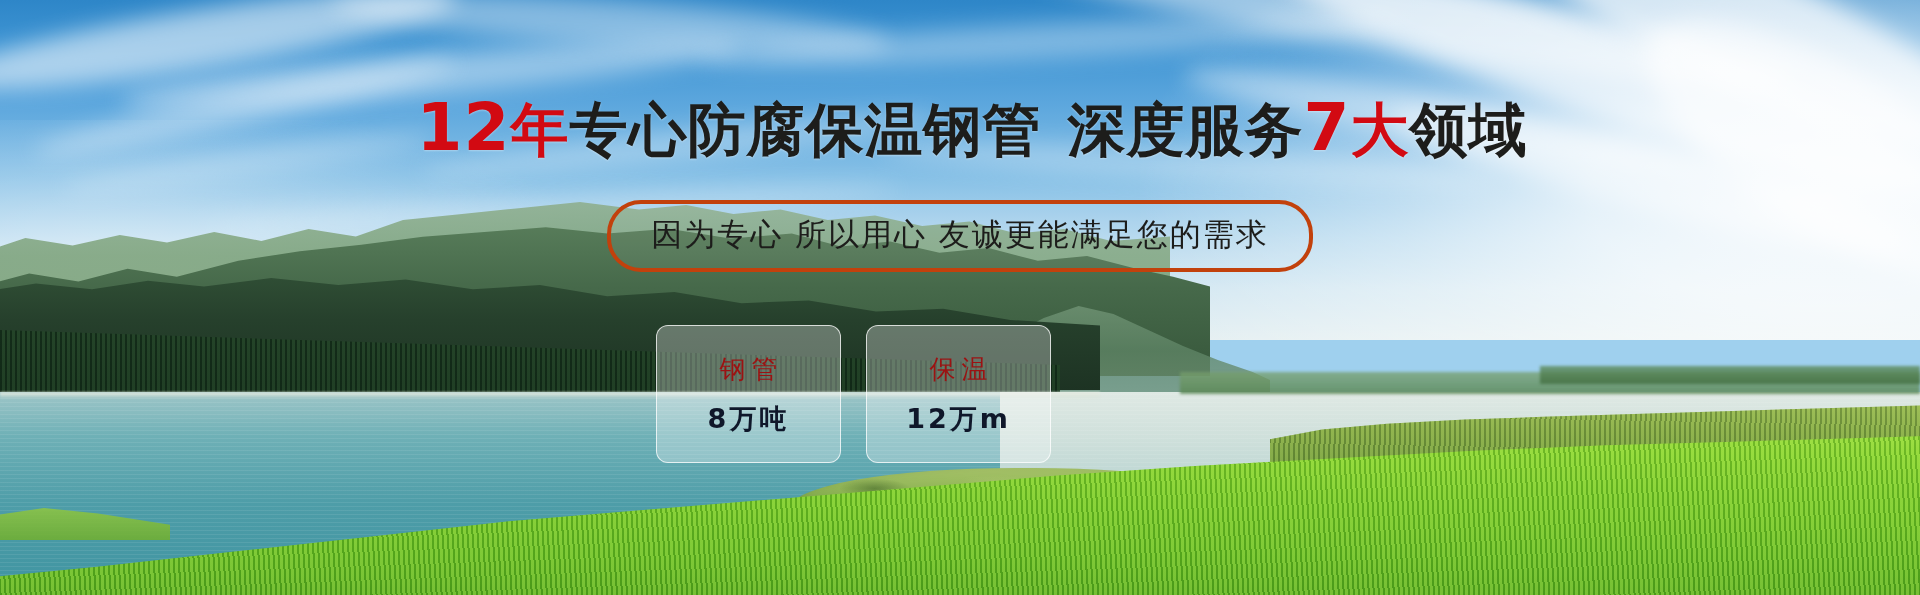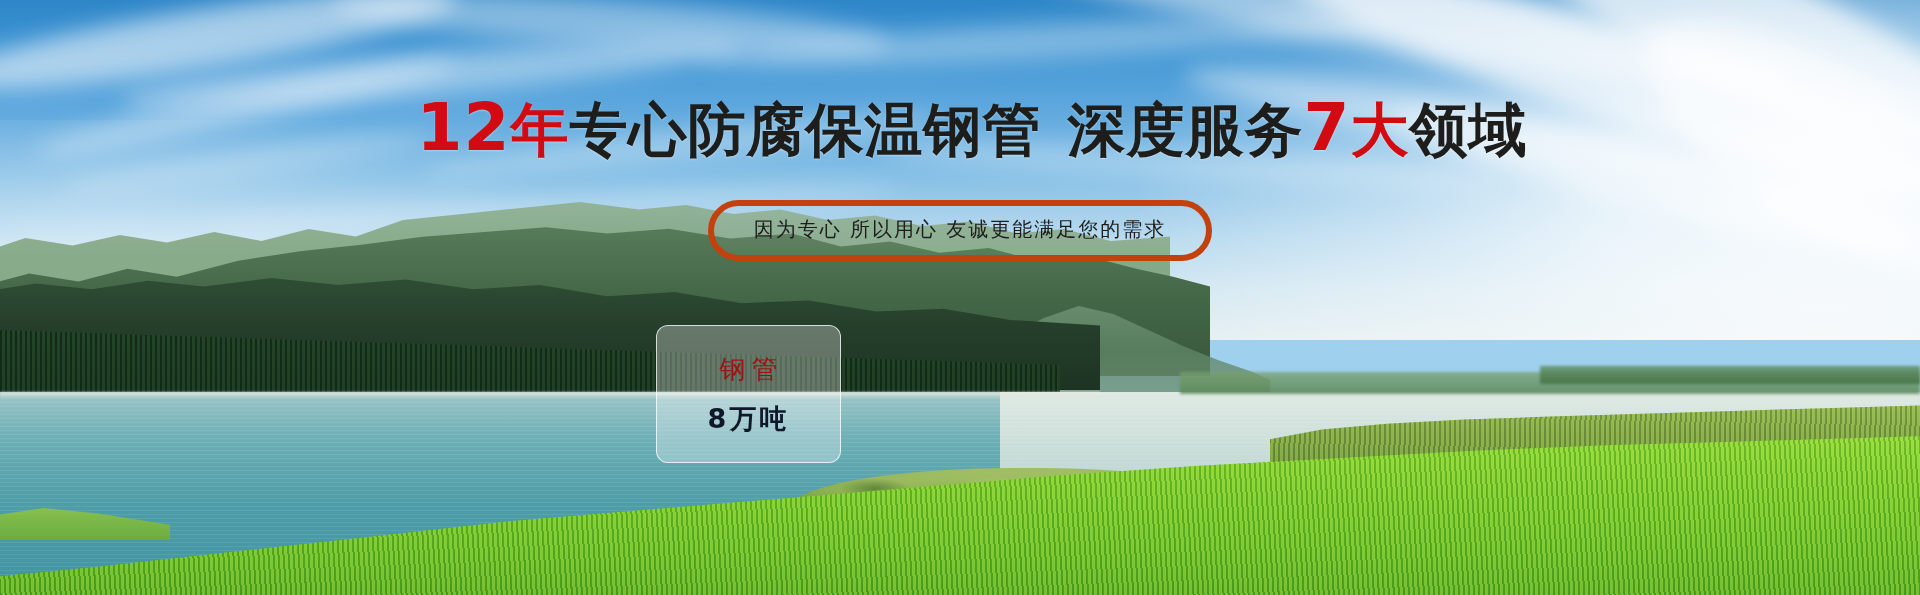--- a/index.html
+++ b/index.html
@@ -214,24 +214,24 @@
   .hl-dark { color:#1d1d1b; text-shadow:0 1px 2px rgba(255,255,255,0.35); }
   .hl-red  { color:#d20a12; font-size:66px; text-shadow:0 1px 2px rgba(255,255,255,0.35); }
   .hl-gap  { display:inline-block; width:26px; }
 
   .subtitle-wrap {
     position:absolute; left:0; top:200px; width:1920px; text-align:center;
   }
   .subtitle {
     display:inline-block;
     padding:10px 40px 12px 40px;
-    border:6px solid #c2410c;
+    border:4px solid #c2410c;
     border-radius:34px;
     font-family:"DejaVu Sans","Liberation Sans",sans-serif;
-    font-size:20px; font-weight:500; color:#1d1d1b;
+    font-size:31px; font-weight:500; color:#1d1d1b;
     letter-spacing:2px; white-space:nowrap;
     background:rgba(255,255,255,0.06);
   }
 
   .cards {
     position:absolute; left:656px; top:325px;
     display:flex; gap:25px;align-items:center;
   }
   .card {
     width:185px; height:138px;
@@ -311,16 +311,20 @@
     </div>
 
     <div class="cards">
 
       <div class="card">
         <div class="card-label">钢管</div>
         <div class="card-value"><span>8万吨</span></div>
       </div>
 
 
+      <div class="card">
+        <div class="card-label">保温</div>
+        <div class="card-value"><span>12万m</span></div>
+      </div>
 
     </div>
   </div>
 </div>
 
 </body></html>

